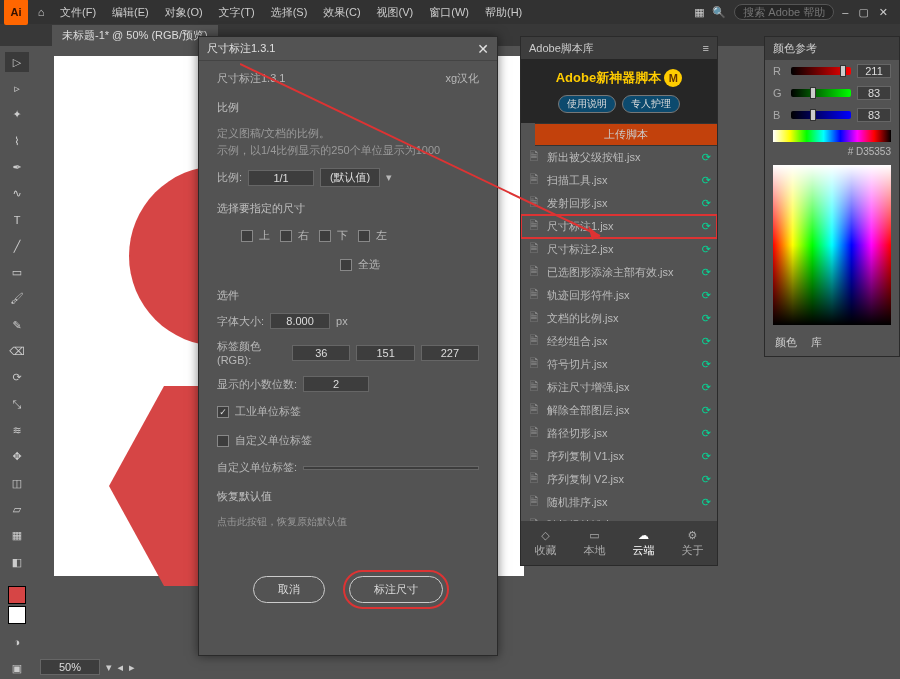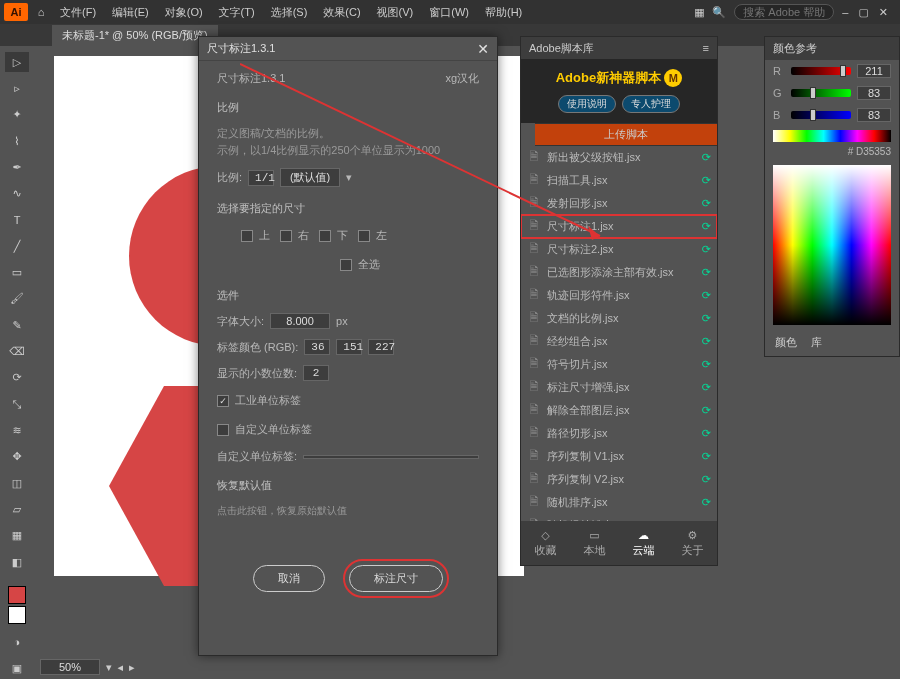--- a/index.html
+++ b/index.html
@@ -1,18 +1,18 @@
 <!DOCTYPE html>
 <html><head>
 <meta charset="utf-8">
 <style>
   * { margin:0; padding:0; box-sizing:border-box; font-family:"Microsoft YaHei",sans-serif; font-size:11px; }
   body { background:#323232; width:900px; height:679px; overflow:hidden; position:relative; color:#ccc; }
   .top-menubar { height:24px; background:#323232; display:flex; align-items:center; padding:0 4px; gap:4px; }
-  .ai-logo { width:24px; height:18px; background:#ff6600; color:#310; font-weight:bold; display:flex; align-items:center; justify-content:center; border-radius:2px; }
+  .ai-logo { width:24px; height:26px; background:#ff6600; color:#310; font-weight:bold; display:flex; align-items:center; justify-content:center; border-radius:2px; }
   .home-icon { width:18px; height:18px; display:flex; align-items:center; justify-content:center; color:#ccc; }
   .menu-item { padding:3px 6px; color:#ccc; cursor:default; }
   .top-right { margin-left:auto; display:flex; align-items:center; gap:8px; }
   .win-controls { display:flex; gap:10px; padding-right:8px; }
   .doc-tab-bar { height:22px; background:#383838; display:flex; align-items:flex-end; padding-left:52px; }
   .doc-tab { background:#535353; padding:3px 10px; color:#ddd; font-size:11px; }
   .search-box { background:#262626; border:1px solid #555; border-radius:10px; padding:1px 8px; color:#888; width:100px; }
 
   .workspace { position:absolute; top:46px; left:0; right:0; bottom:0; display:flex; }
   .tool-panel { width:34px; background:#535353; display:flex; flex-direction:column; align-items:center; gap:6px; padding-top:6px; }
@@ -31,21 +31,21 @@
 
   
   .dialog { position:absolute; left:198px; top:36px; width:300px; height:620px; background:#535353; border:1px solid #2a2a2a; box-shadow:0 0 10px rgba(0,0,0,.5); z-index:50; }
   .dialog-title { height:24px; display:flex; align-items:center; padding:0 8px; color:#e0e0e0; border-bottom:1px solid #444; }
   .dialog-close { margin-left:auto; cursor:pointer; font-size:14px; }
   .dialog-body { padding:10px 18px; color:#b8b8b8; display:flex; flex-direction:column; gap:10px; }
   .dlg-sec-title { color:#c0c0c0; margin-top:4px; }
   .dlg-sub { color:#9a9a9a; font-size:10px; line-height:1.5; }
   .field-row { display:flex; align-items:center; gap:6px; }
   .txt-in { background:#3d3d3d; border:1px solid #666; color:#ddd; padding:1px 6px; text-align:center; }
-  .txt-in.w40 { width:26px;font-family:Liberation Mono, monospace; }
+  .txt-in.w40 { width:66px; }
   .txt-in.w60 { width:60px; }
   .checkbox-row { display:flex; align-items:center; gap:6px; margin:2px 0; }
   .chk { width:12px; height:12px; display:inline-block; border:1px solid #888; background:#3d3d3d; text-align:center; line-height:10px; font-size:9px; color:#ddd; }
   .chk.checked::after { content:"✓"; }
   .side-checks { display:flex; gap:10px; margin-left:24px; }
   .btns { display:flex; gap:24px; justify-content:center; margin-top:30px; }
   .btn-pill { border:1px solid #ccc; border-radius:14px; padding:5px 24px; color:#ddd; cursor:pointer;margin-top:7px; }
   .btn-highlight { outline:2px solid #d33; outline-offset:4px; }
 
   

